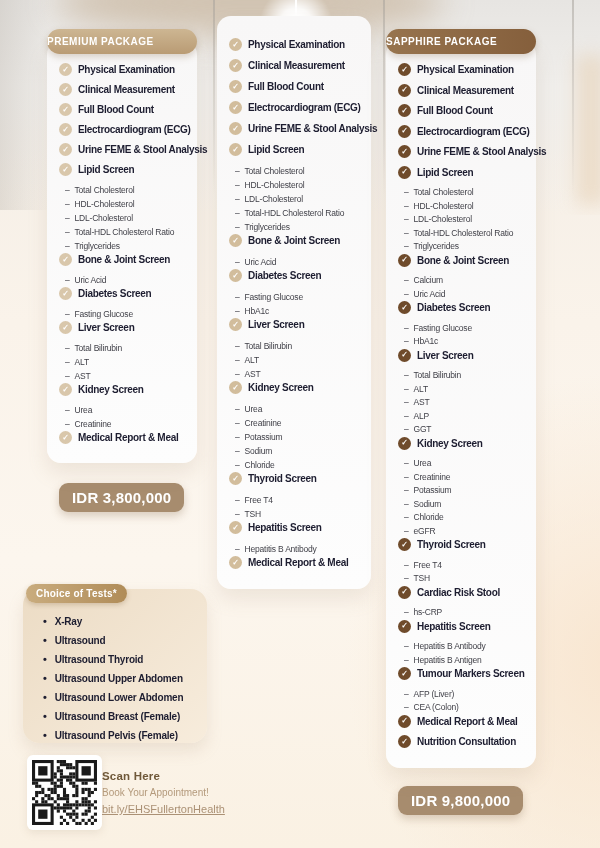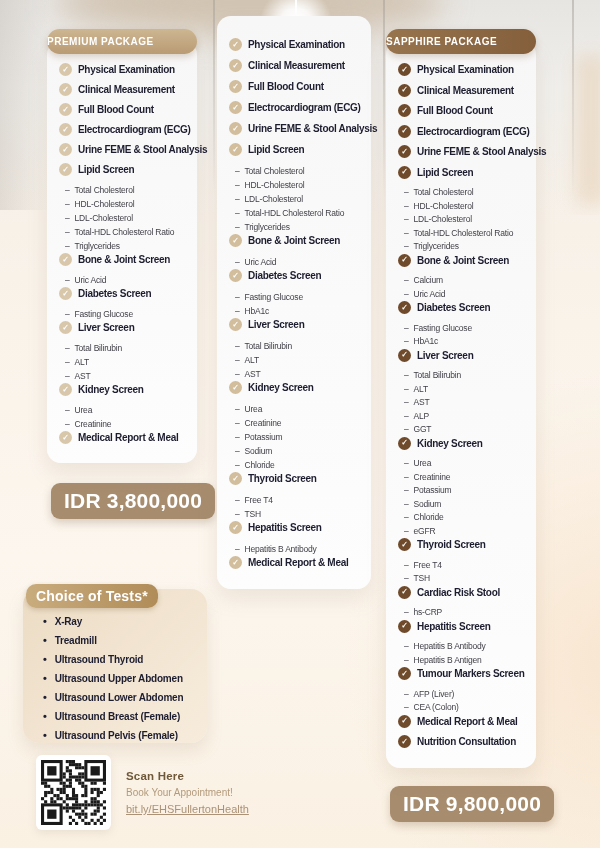--- a/index.html
+++ b/index.html
@@ -54,46 +54,46 @@
   }
   .pkg-0 .check { background:var(--premium-check,#d9c7ab); }
   .pkg-1 .check { background:var(--gold-check,#d2bd9c); }
   .pkg-2 .check { background:var(--sapphire-check,#6f4b2b); }
   .pkg-item-label { font-size:10px; font-weight:bold; letter-spacing:-.3px; white-space:nowrap; color:var(--heading-text,#1d1d30); }
   .sub-list { padding-left:6px; }
   .pkg-sub { font-size:8.5px; letter-spacing:-.2px; white-space:nowrap; color:var(--sub-text,#3e3e46); line-height:14px; }
   .pkg-2 .pkg-sub { line-height:13.5px; }
   .pkg-sub::before { content:"–"; margin-right:5px; color:var(--sub-text,#3e3e46); }
   .price-pill {
-    align-self:flex-start; margin-left:4px; border-radius:9px; padding:6px 13px;
-    background:var(--price-pill-bg,#a78c6e); color:#fff; font-size:21px; font-weight:bold; letter-spacing:.2px;
+    align-self:flex-start; margin-left:12px; border-radius:9px; padding:6px 13px;
+    background:var(--price-pill-bg,#a78c6e); color:#fff; font-size:15px; font-weight:bold; letter-spacing:.2px;
     box-shadow:0 4px 9px rgba(140,110,80,.30); white-space:nowrap;
   }
   .pkg-0 .price-pill { margin-top:20px; }
   .pkg-1 .price-pill { margin-top:14px; }
   .pkg-2 .price-pill { margin-top:18px; }
 
   
   .choice-box {
     position:absolute; left:23px; top:589px; width:184px; height:154px; border-radius:16px;
     background:linear-gradient(135deg, var(--choice-box-from,#ecdcc5), var(--choice-box-to,#f7ecdc));
     box-shadow:0 8px 16px rgba(170,145,115,.18);
   }
   .choice-pill {
     position:absolute; left:3px; top:-5px; border-radius:10px; padding:4px 10px;
     background:linear-gradient(90deg, var(--choice-pill-from,#c9ac7e), var(--choice-pill-to,#b08c58));
-    color:#fff; font-size:14px; font-weight:bold; letter-spacing:.2px;
+    color:#fff; font-size:10px; font-weight:bold; letter-spacing:.2px;
     box-shadow:0 2px 5px rgba(140,110,70,.3);
   }
   .choice-list { padding:26px 10px 0 20px; list-style:none; }
   .choice-item { font-size:10px; font-weight:bold; letter-spacing:-.2px; color:var(--heading-text,#1d1d30); margin-bottom:7px; display:flex; align-items:center; }
   .choice-item::before { content:"•"; margin-right:8px; font-size:11px; }
 
   
-  .booking { position:absolute; left:36px; top:755px; display:flex; gap:15px; }
+  .booking { position:absolute; left:27px; top:755px; display:flex; }
   .qr-box { width:75px; height:75px; background:#fff; border-radius:6px; padding:5px; box-shadow:0 3px 8px rgba(150,125,100,.15); }
   .qr-box svg { display:block; width:65px; height:65px; }
   .booking-text { display:flex; flex-direction:column; justify-content:center; gap:5px; }
   .scan-here { font-size:11.5px; font-weight:bold; color:var(--scan-text,#6f5839); letter-spacing:.2px; }
   .book-line { font-size:10px; color:var(--booking-text,#b49a7c); }
   .book-link { font-size:11px; color:#ab9175; text-decoration:underline; cursor:pointer; }
 </style>
 </head>
 <body>
 
@@ -386,21 +386,21 @@
           </div>
         </div>
         <div class="price-pill">IDR 9,800,000</div>
       </div>
     </div>
 
   <div class="choice-box">
     <div class="choice-pill">Choice of Tests*</div>
     <ul class="choice-list" id="choice-list">
         <li class="choice-item">X-Ray</li>
-        <li class="choice-item">Treadmill</li>
+        <li class="choice-item">Ultrasound</li>
         <li class="choice-item">Ultrasound Thyroid</li>
         <li class="choice-item">Ultrasound Upper Abdomen</li>
         <li class="choice-item">Ultrasound Lower Abdomen</li>
         <li class="choice-item">Ultrasound Breast (Female)</li>
         <li class="choice-item">Ultrasound Pelvis (Female)</li>
       </ul>
   </div>
 
   <div class="booking">
     <div class="qr-box">

